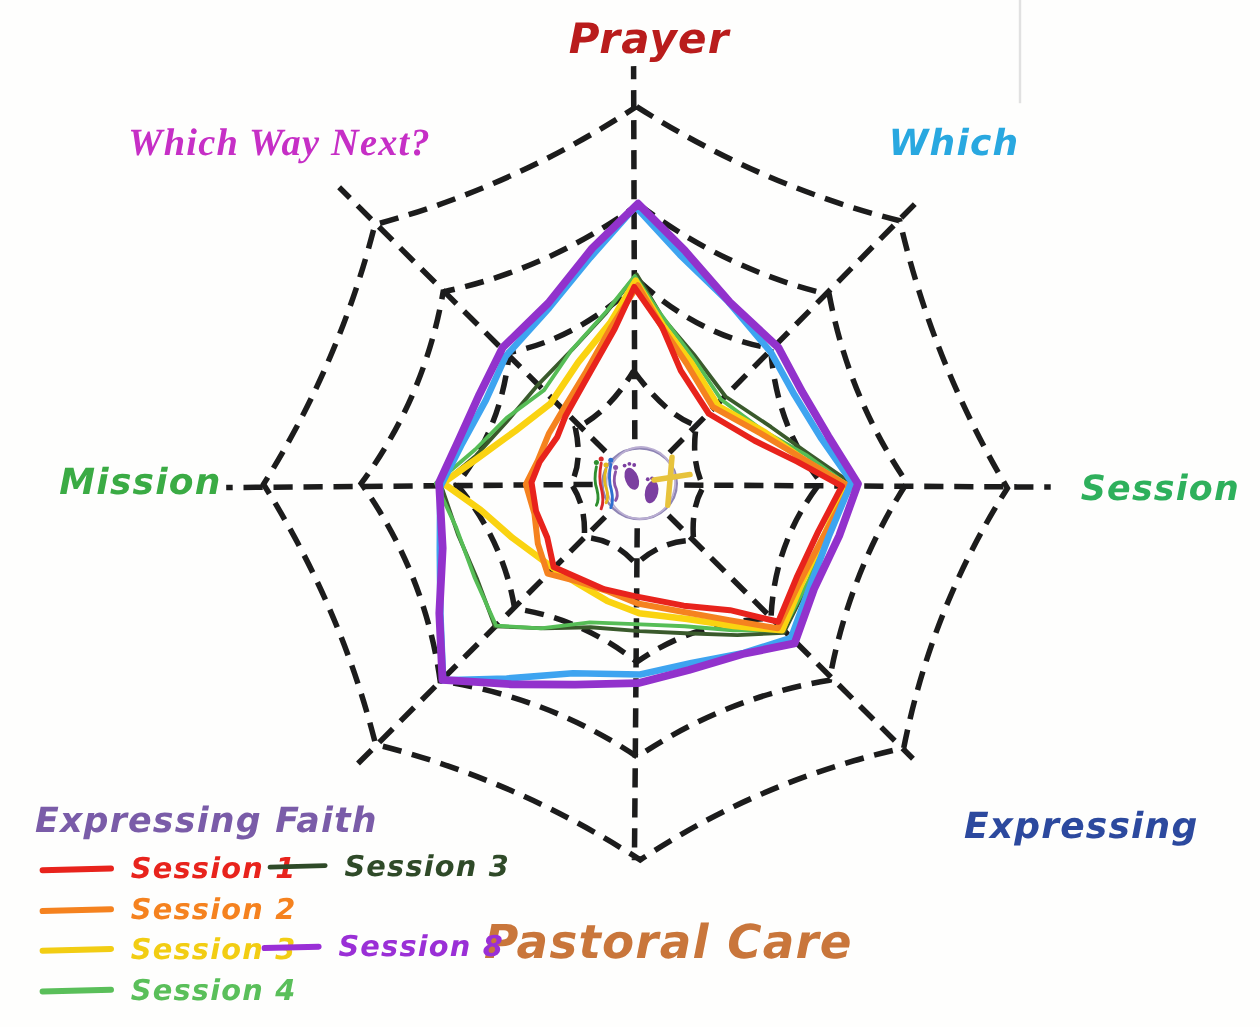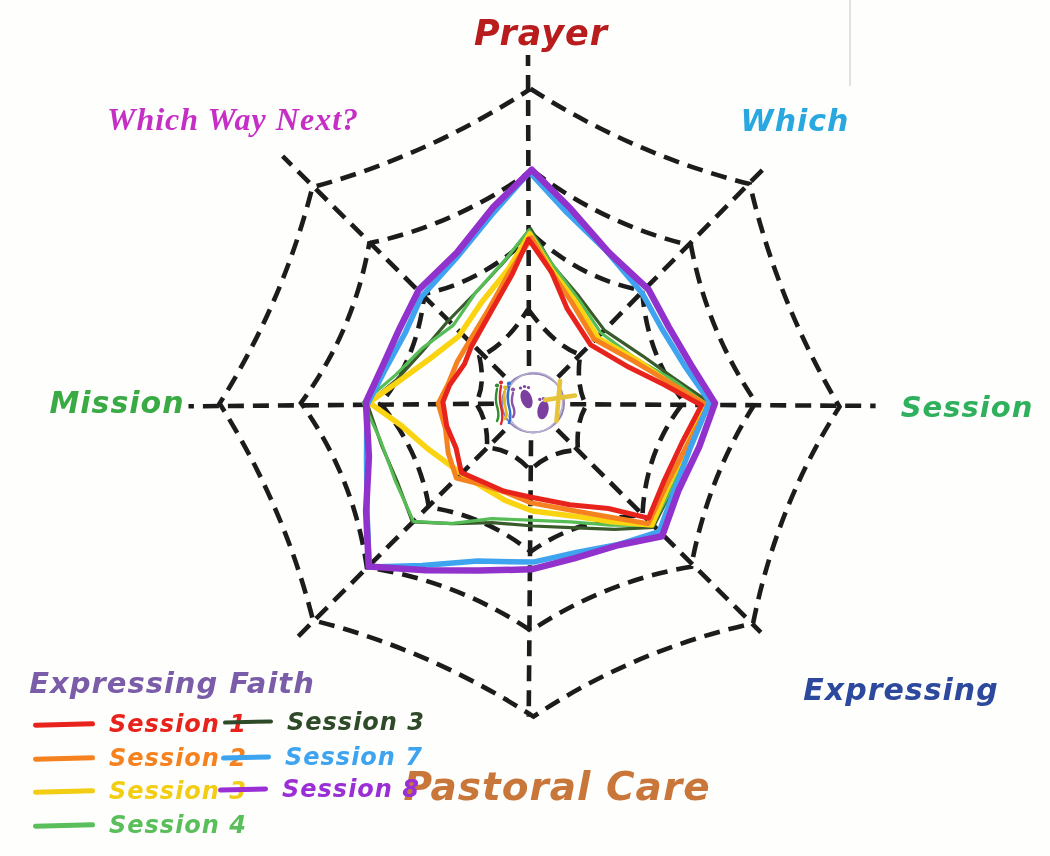--- a/index.html
+++ b/index.html
@@ -114,22 +114,18 @@
       <span class="legend-label" data-name="legend-label-session-3" style="color: rgb(242, 205, 19);">Session 3</span>
     </div>
     <div class="legend-row col1 row-c1-3" data-name="legend-item-session-4">
       <span class="swatch" data-name="legend-swatch-session-4" style="background: rgb(90, 191, 90);"></span>
       <span class="legend-label" data-name="legend-label-session-4" style="color: rgb(90, 191, 90);">Session 4</span>
     </div>
     <div class="legend-row col2 row-c2-0" data-name="legend-item-session-5">
       <span class="swatch" data-name="legend-swatch-session-5" style="background: rgb(47, 74, 40);"></span>
       <span class="legend-label" data-name="legend-label-session-5" style="color: rgb(47, 74, 40);">Session 3</span>
     </div>
-    <div class="legend-row col2 row-c2-1" data-name="legend-item-session-7">
-      <span class="swatch" data-name="legend-swatch-session-7" style="background: rgb(62, 164, 240);"></span>
-      <span class="legend-label" data-name="legend-label-session-7" style="color: rgb(62, 164, 240);">Session 7</span>
-    </div>
     <div class="legend-row col2 row-c2-2" data-name="legend-item-session-8">
       <span class="swatch" data-name="legend-swatch-session-8" style="background: rgb(154, 47, 214);"></span>
       <span class="legend-label" data-name="legend-label-session-8" style="color: rgb(154, 47, 214);">Session 8</span>
     </div>
   </div>
 </div>
 
 </body></html>

